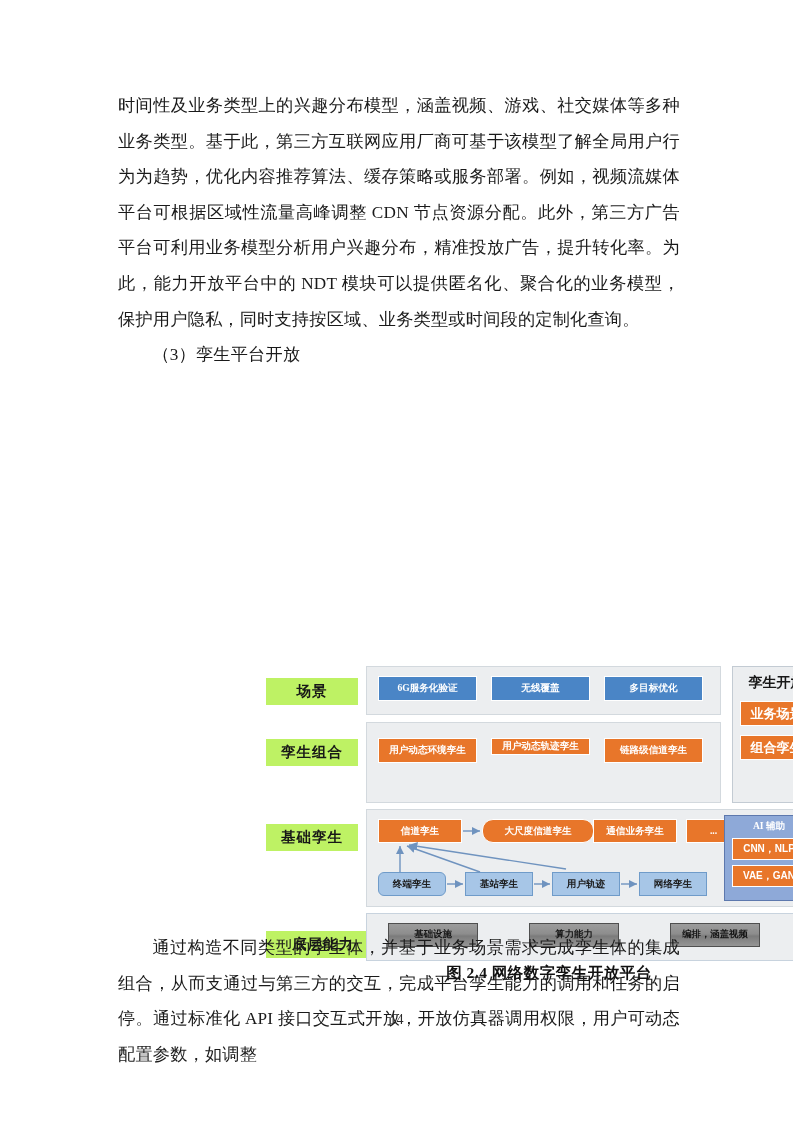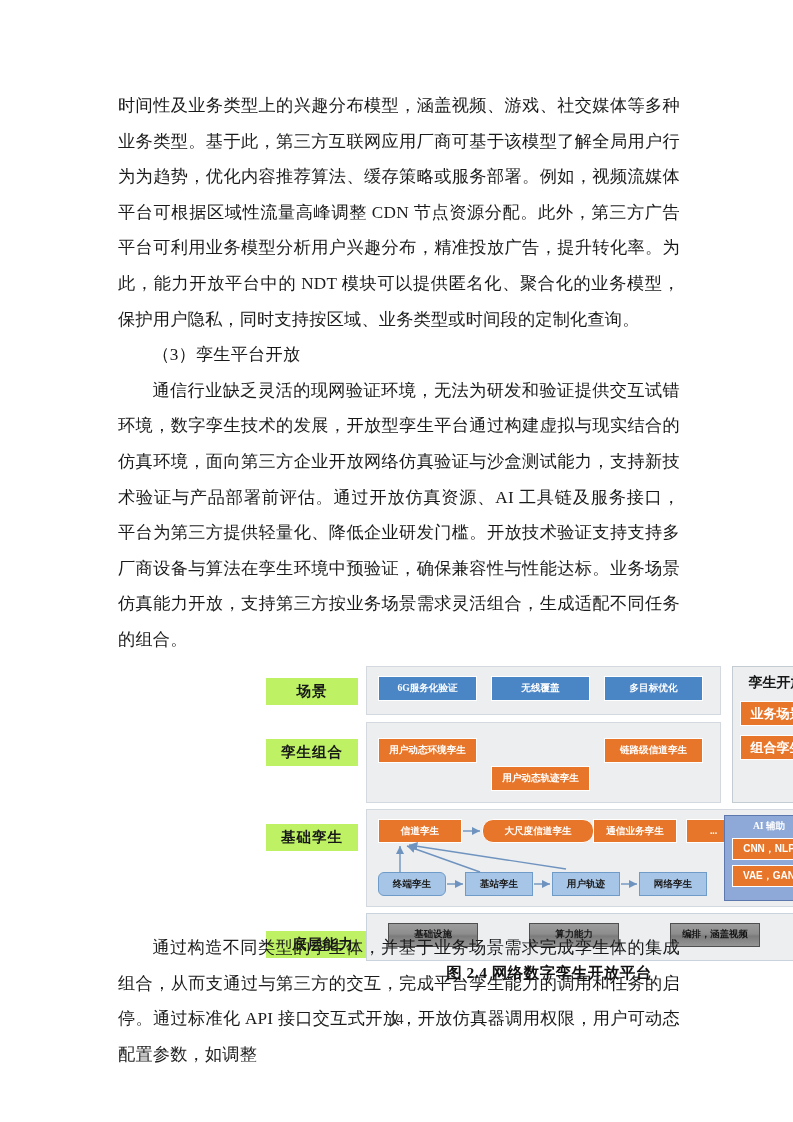--- a/index.html
+++ b/index.html
@@ -221,38 +221,37 @@
 <body>
 
 <div class="page">
 
   <div class="content">
 
     <p class="body-text">时间性及业务类型上的兴趣分布模型，涵盖视频、游戏、社交媒体等多种业务类型。基于此，第三方互联网应用厂商可基于该模型了解全局用户行为为趋势，优化内容推荐算法、缓存策略或服务部署。例如，视频流媒体平台可根据区域性流量高峰调整 CDN 节点资源分配。此外，第三方广告平台可利用业务模型分析用户兴趣分布，精准投放广告，提升转化率。为此，能力开放平台中的 NDT 模块可以提供匿名化、聚合化的业务模型，保护用户隐私，同时支持按区域、业务类型或时间段的定制化查询。</p>
 
     <p class="body-text indent">（3）孪生平台开放</p>
 
-    <p class="body-text indent">通信行业缺乏灵活的现网验证环境，无法为研发和验证提供交互试错环境，数字孪生技术的发展，开放型孪生平台通过构建虚拟与现实结合的仿真环境，面向第三方企业开放网络仿真验证与沙盒测试能力，支持新技术验证与产品部署前评估。通过开放仿真资源、AI 工具链及服务接口，平台为第三方提供轻量化、降低企业研发门槛。开放技术验证支持支持多厂商设备与算法在孪生环境中预验证，确保兼容性与性能达标。业务场景仿真能力开放，支持第三方按业务场景需求灵活组合，生成适配不同任务的组合。</p>
 
     <div class="figure-wrap">
       <div class="diagram">
 
         <div class="row-label l1">场景</div>
         <div class="row-label l2">孪生组合</div>
         <div class="row-label l3">基础孪生</div>
         <div class="row-label l4">底层能力</div>
 
         <div class="panel panel-scene"></div>
         <div class="bx bx-blue" style="left:112px; top:15px; width:99px; height:25px;">6G服务化验证</div>
         <div class="bx bx-blue" style="left:225px; top:15px; width:99px; height:25px;">无线覆盖</div>
         <div class="bx bx-blue" style="left:338px; top:15px; width:99px; height:25px;">多目标优化</div>
 
         <div class="panel panel-combo"></div>
         <div class="bx bx-orange" style="left:112px; top:77px; width:99px; height:25px;">用户动态环境孪生</div>
-        <div class="bx bx-orange" style="left:225px; top:77px; width:99px; height:25px;margin-top:28px;">用户动态轨迹孪生</div>
+        <div class="bx bx-orange" style="left:225px; top:77px; width:99px; height:17px;">用户动态轨迹孪生</div>
         <div class="bx bx-orange" style="left:338px; top:77px; width:99px; height:25px;">链路级信道孪生</div>
 
         <div class="panel-right">
           <div class="rp-title">孪生开放</div>
           <div class="rp-box">业务场景</div>
           <div class="rp-box">组合孪生</div>
         </div>
 
         <div class="panel panel-base"></div>
 

